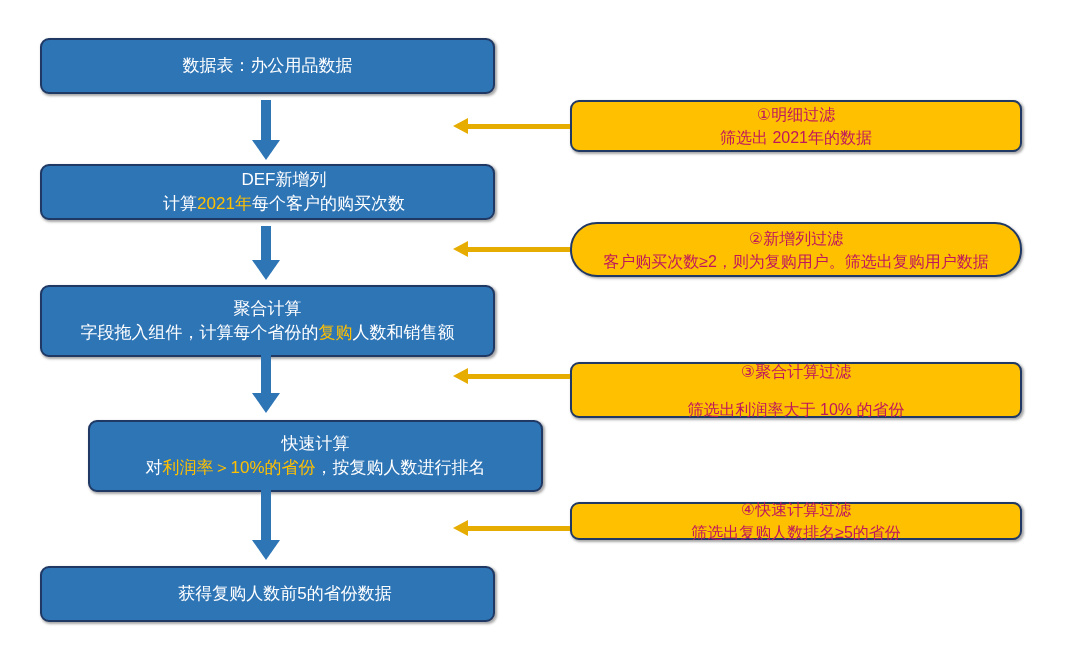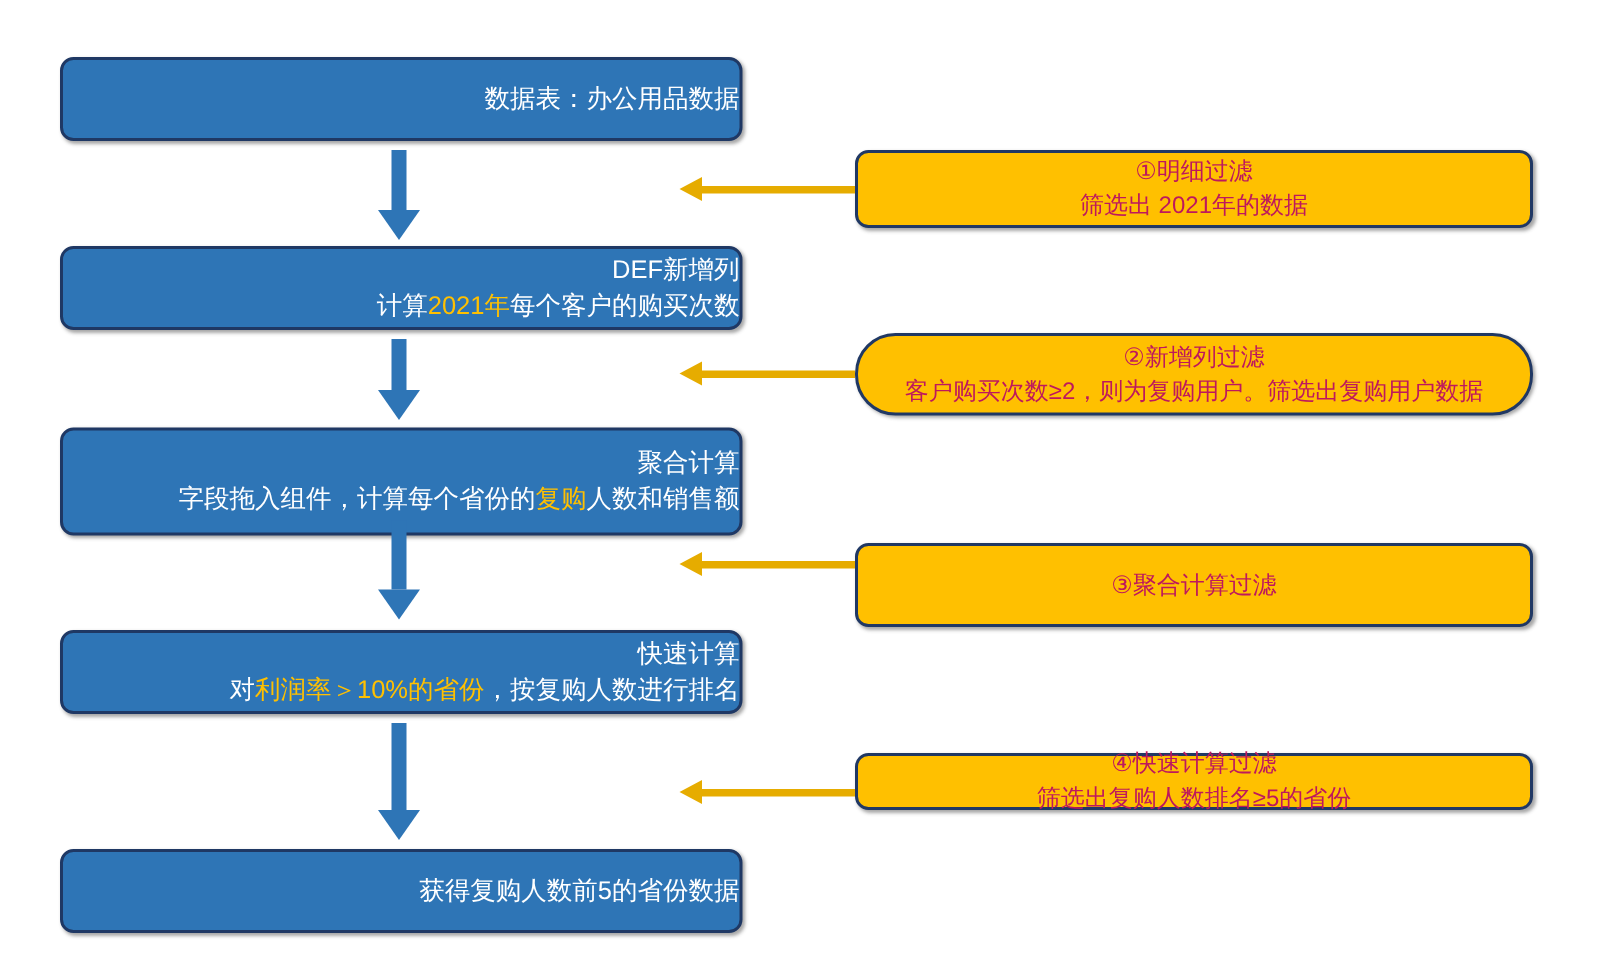--- a/index.html
+++ b/index.html
@@ -21,21 +21,20 @@
     text-align:center;
     box-shadow:1.5px 1.5px 2.5px rgba(60,60,60,0.45);
   }
   .blue-box{
     left:40px;width:455px;
     background:#2E75B6;
     border:2px solid #1F3864;
     color:#ffffff;
     font-size:17px;
     line-height:24px;
-    align-items:flex-end;
   }
   .orange-box{
     left:570px;width:452px;
     background:#FFC000;
     border:2px solid #203864;
     color:#be185d;
     font-size:16px;
     line-height:23px;
   }
   .hl{color:#FFC000;font-weight:normal;}
@@ -74,21 +73,21 @@
   <div class="box blue-box" style="top:164px;height:56px;padding-left:33px;">
     <div><span>DEF新增列</span></div>
     <div><span>计算</span><span class="hl">2021年</span><span>每个客户的购买次数</span></div>
   </div>
 
   <div class="box blue-box" style="top:285px;height:72px;">
     <div><span>聚合计算</span></div>
     <div><span>字段拖入组件，计算每个省份的</span><span class="hl">复购</span><span>人数和销售额</span></div>
   </div>
 
-  <div class="box blue-box" style="top:420px;height:56px;">
+  <div class="box blue-box" style="top:420px;height:72px;margin-left:48px;">
     <div><span>快速计算</span></div>
     <div><span>对</span><span class="hl">利润率＞10%的省份</span><span>，按复购人数进行排名</span></div>
   </div>
 
   <div class="box blue-box" style="top:566px;height:56px;padding-left:35px;">
     <div><span>获得复购人数前5的省份数据</span></div>
   </div>
 
   <div class="v-arrow" style="left:252px;top:100px;height:60px;">
     <div class="v-stem"></div>
@@ -110,20 +109,21 @@
   <div class="box orange-box" style="top:100px;height:52px;">
     <div>①明细过滤</div>
     <div>筛选出 2021年的数据</div>
   </div>
   <div class="box orange-box" style="top:222px;height:55px;border-radius:27px;">
     <div>②新增列过滤</div>
     <div>客户购买次数≥2，则为复购用户。筛选出复购用户数据</div>
   </div>
   <div class="box orange-box" style="top:362px;height:56px;gap:15px;">
     <div>③聚合计算过滤</div>
+    <div>筛选出利润率大于 10% 的省份</div>
   </div>
   <div class="box orange-box" style="top:502px;height:38px;">
     <div>④快速计算过滤</div>
     <div>筛选出复购人数排名≥5的省份</div>
   </div>
 
   <div class="h-arrow" style="left:453px;top:118px;width:117px;">
     <div class="h-head"></div>
     <div class="h-line"></div>
   </div>

